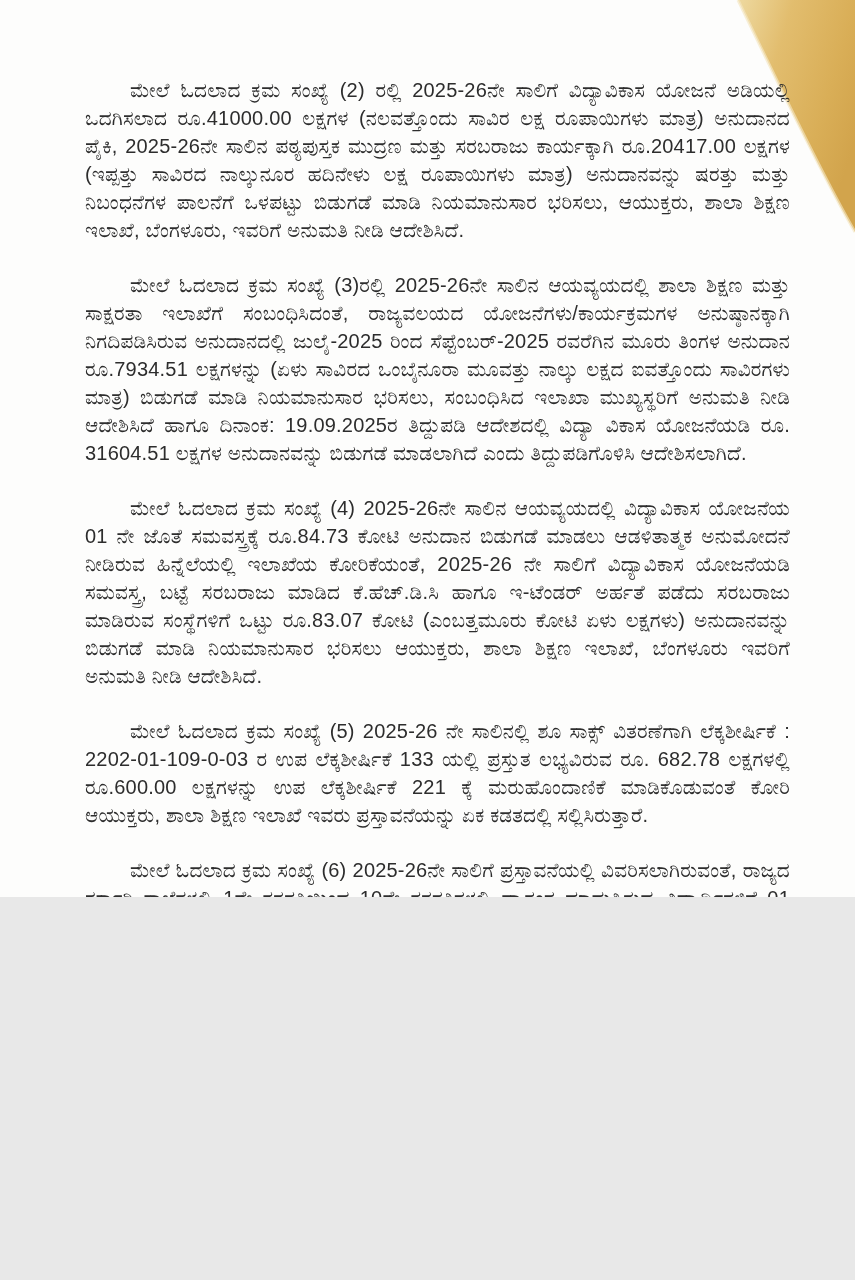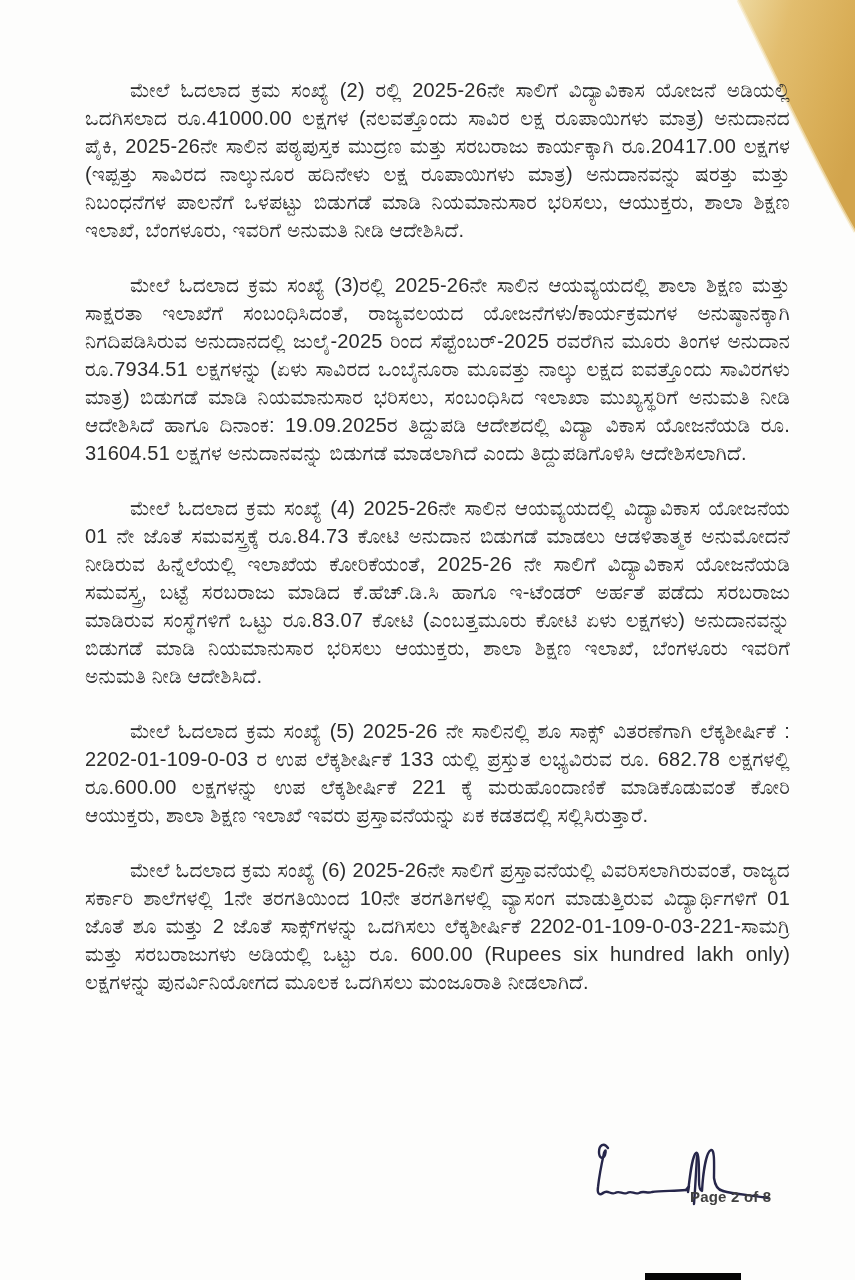--- a/index.html
+++ b/index.html
@@ -4,21 +4,21 @@
 <style>
   html, body {
     margin: 0;
     padding: 0;
     background: #e8e8e8;
     font-family: "Liberation Sans", sans-serif;
   }
   .page {
     position: relative;
     width: 855px;
-    height: 1280px;
+    height: 897px;
     margin: 0 auto;
     background: #fdfdfc;
     overflow: hidden;
   }
   
   .corner-svg {
     position: absolute;
     top: 0;
     right: 0;
     width: 170px;

